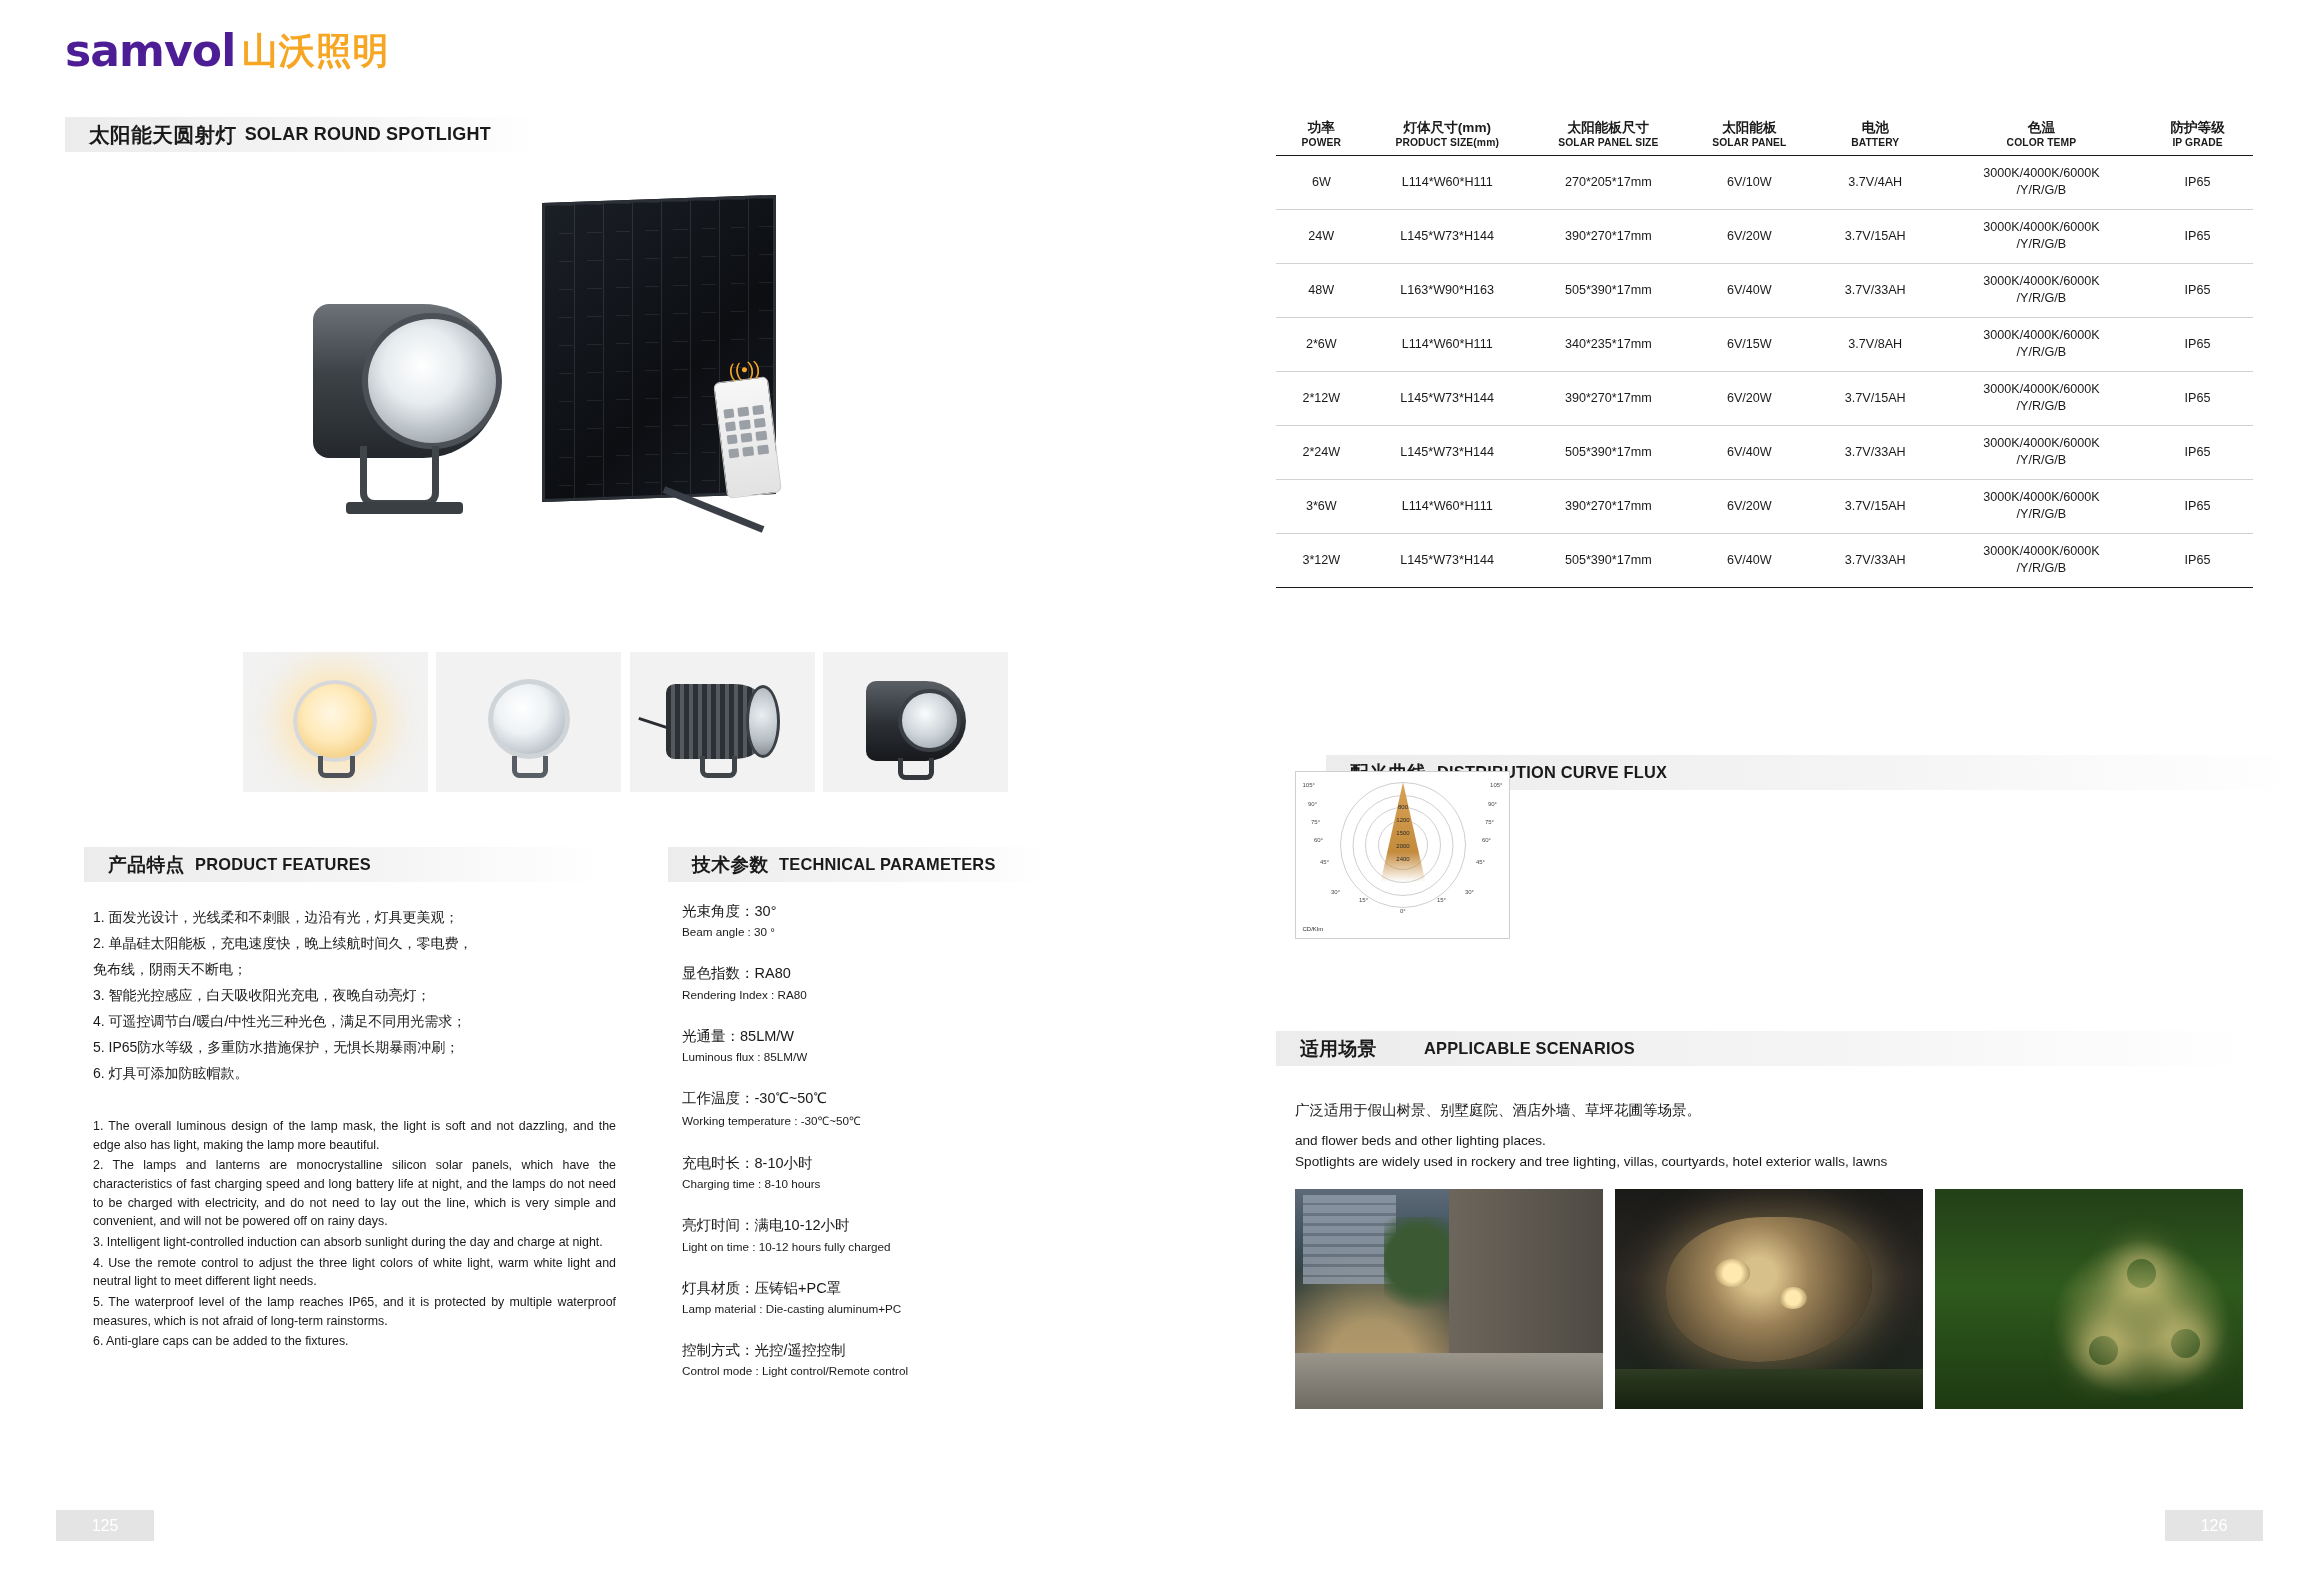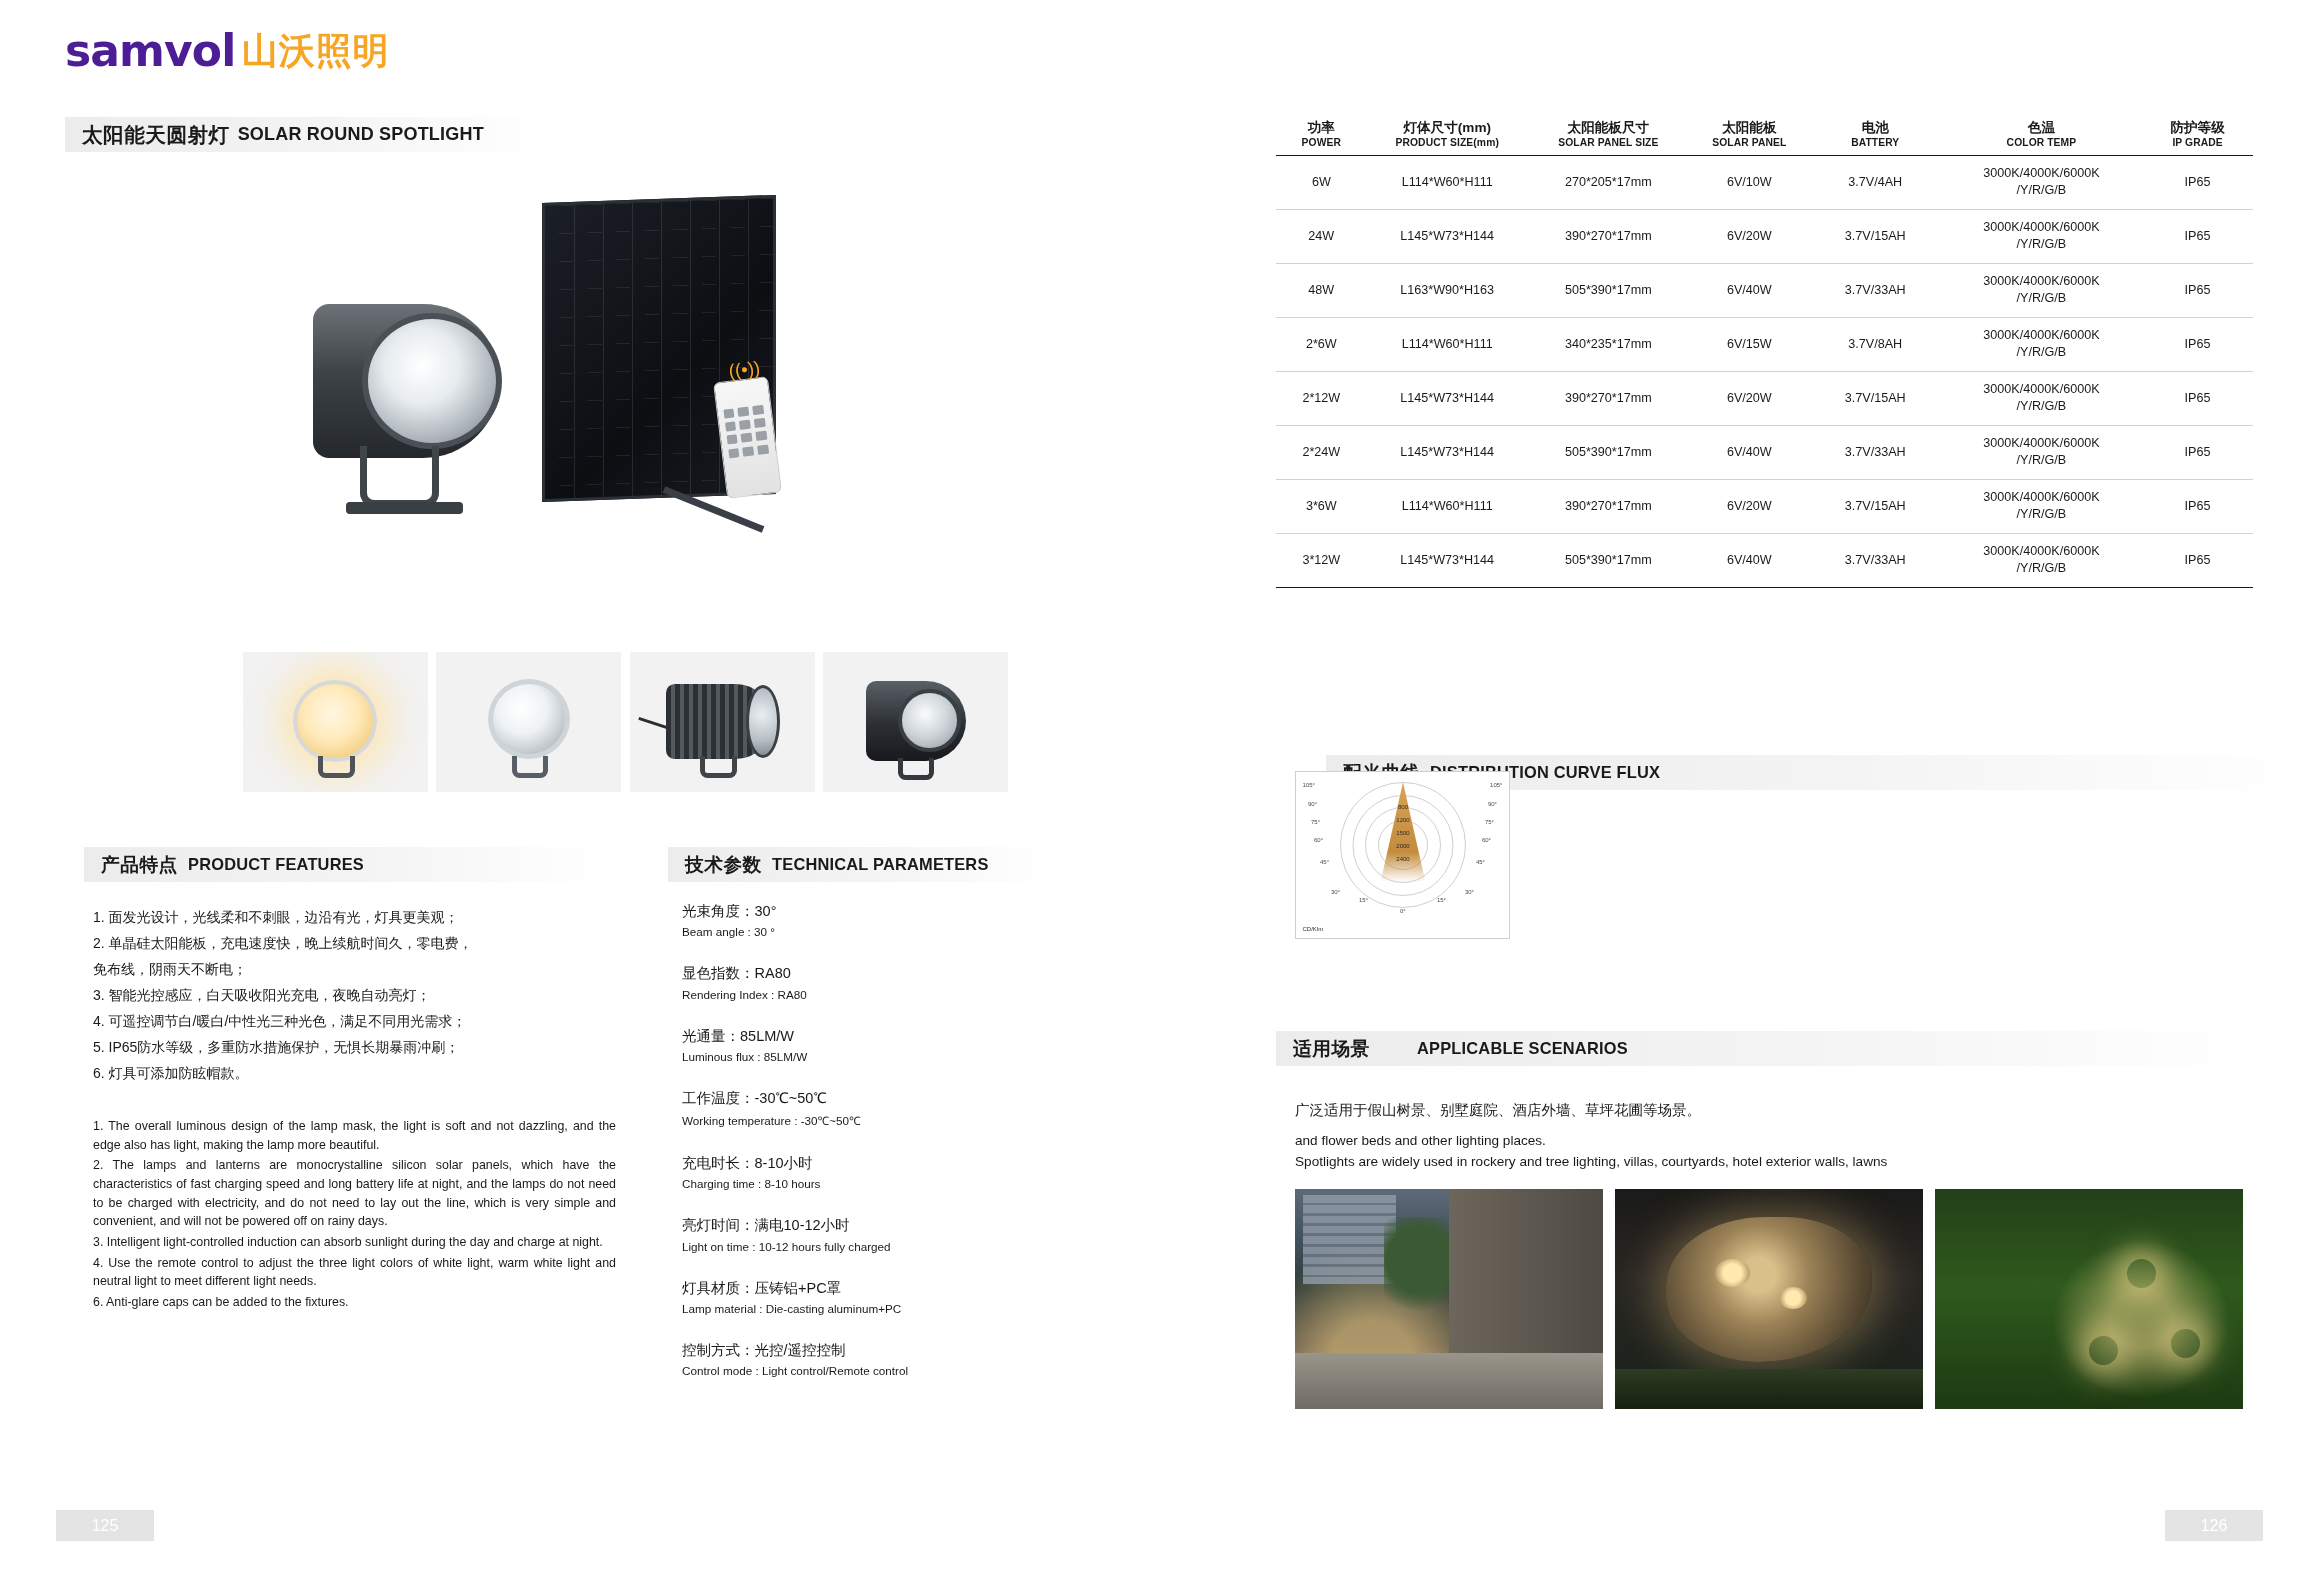--- a/index.html
+++ b/index.html
@@ -39,21 +39,21 @@
     letter-spacing: 0.9px;
     line-height: 1;
   }
 
   
   .bar {
     background: linear-gradient(to right, #ececec 0%, #f4f4f4 55%, #ffffff 100%);
     height: 35px;
     display: flex;
     align-items: center;
-    padding-left: 17px;
+    padding-left: 24px;
   }
   .bar .cn {
     font-size: 18.7px;
     font-weight: bold;
     color: #1a1a1a;
     letter-spacing: 0.5px;
   }
   .bar .en {
     font-size: 16.4px;
     font-weight: bold;
@@ -405,20 +405,21 @@
     <div>4. 可遥控调节白/暖白/中性光三种光色，满足不同用光需求；</div>
     <div>5. IP65防水等级，多重防水措施保护，无惧长期暴雨冲刷；</div>
     <div>6. 灯具可添加防眩帽款。</div>
   </div>
 
   <div class="features-en">
     <p>1. The overall luminous design of the lamp mask, the light is soft and not dazzling, and the edge also has light, making the lamp more beautiful.</p>
     <p>2. The lamps and lanterns are monocrystalline silicon solar panels, which have the characteristics of fast charging speed and long battery life at night, and the lamps do not need to be charged with electricity, and do not need to lay out the line, which is very simple and convenient, and will not be powered off on rainy days.</p>
     <p>3. Intelligent light-controlled induction can absorb sunlight during the day and charge at night.</p>
     <p>4. Use the remote control to adjust the three light colors of white light, warm white light and neutral light to meet different light needs.</p>
+    <p>5. The waterproof level of the lamp reaches IP65, and it is protected by multiple waterproof measures, which is not afraid of long-term rainstorms.</p>
     <p>6. Anti-glare caps can be added to the fixtures.</p>
   </div>
 
   <div class="bar" id="params-bar">
     <span class="cn">技术参数</span>
     <span class="en">TECHNICAL PARAMETERS</span>
   </div>
 
   <div class="params">
     <div class="param">

